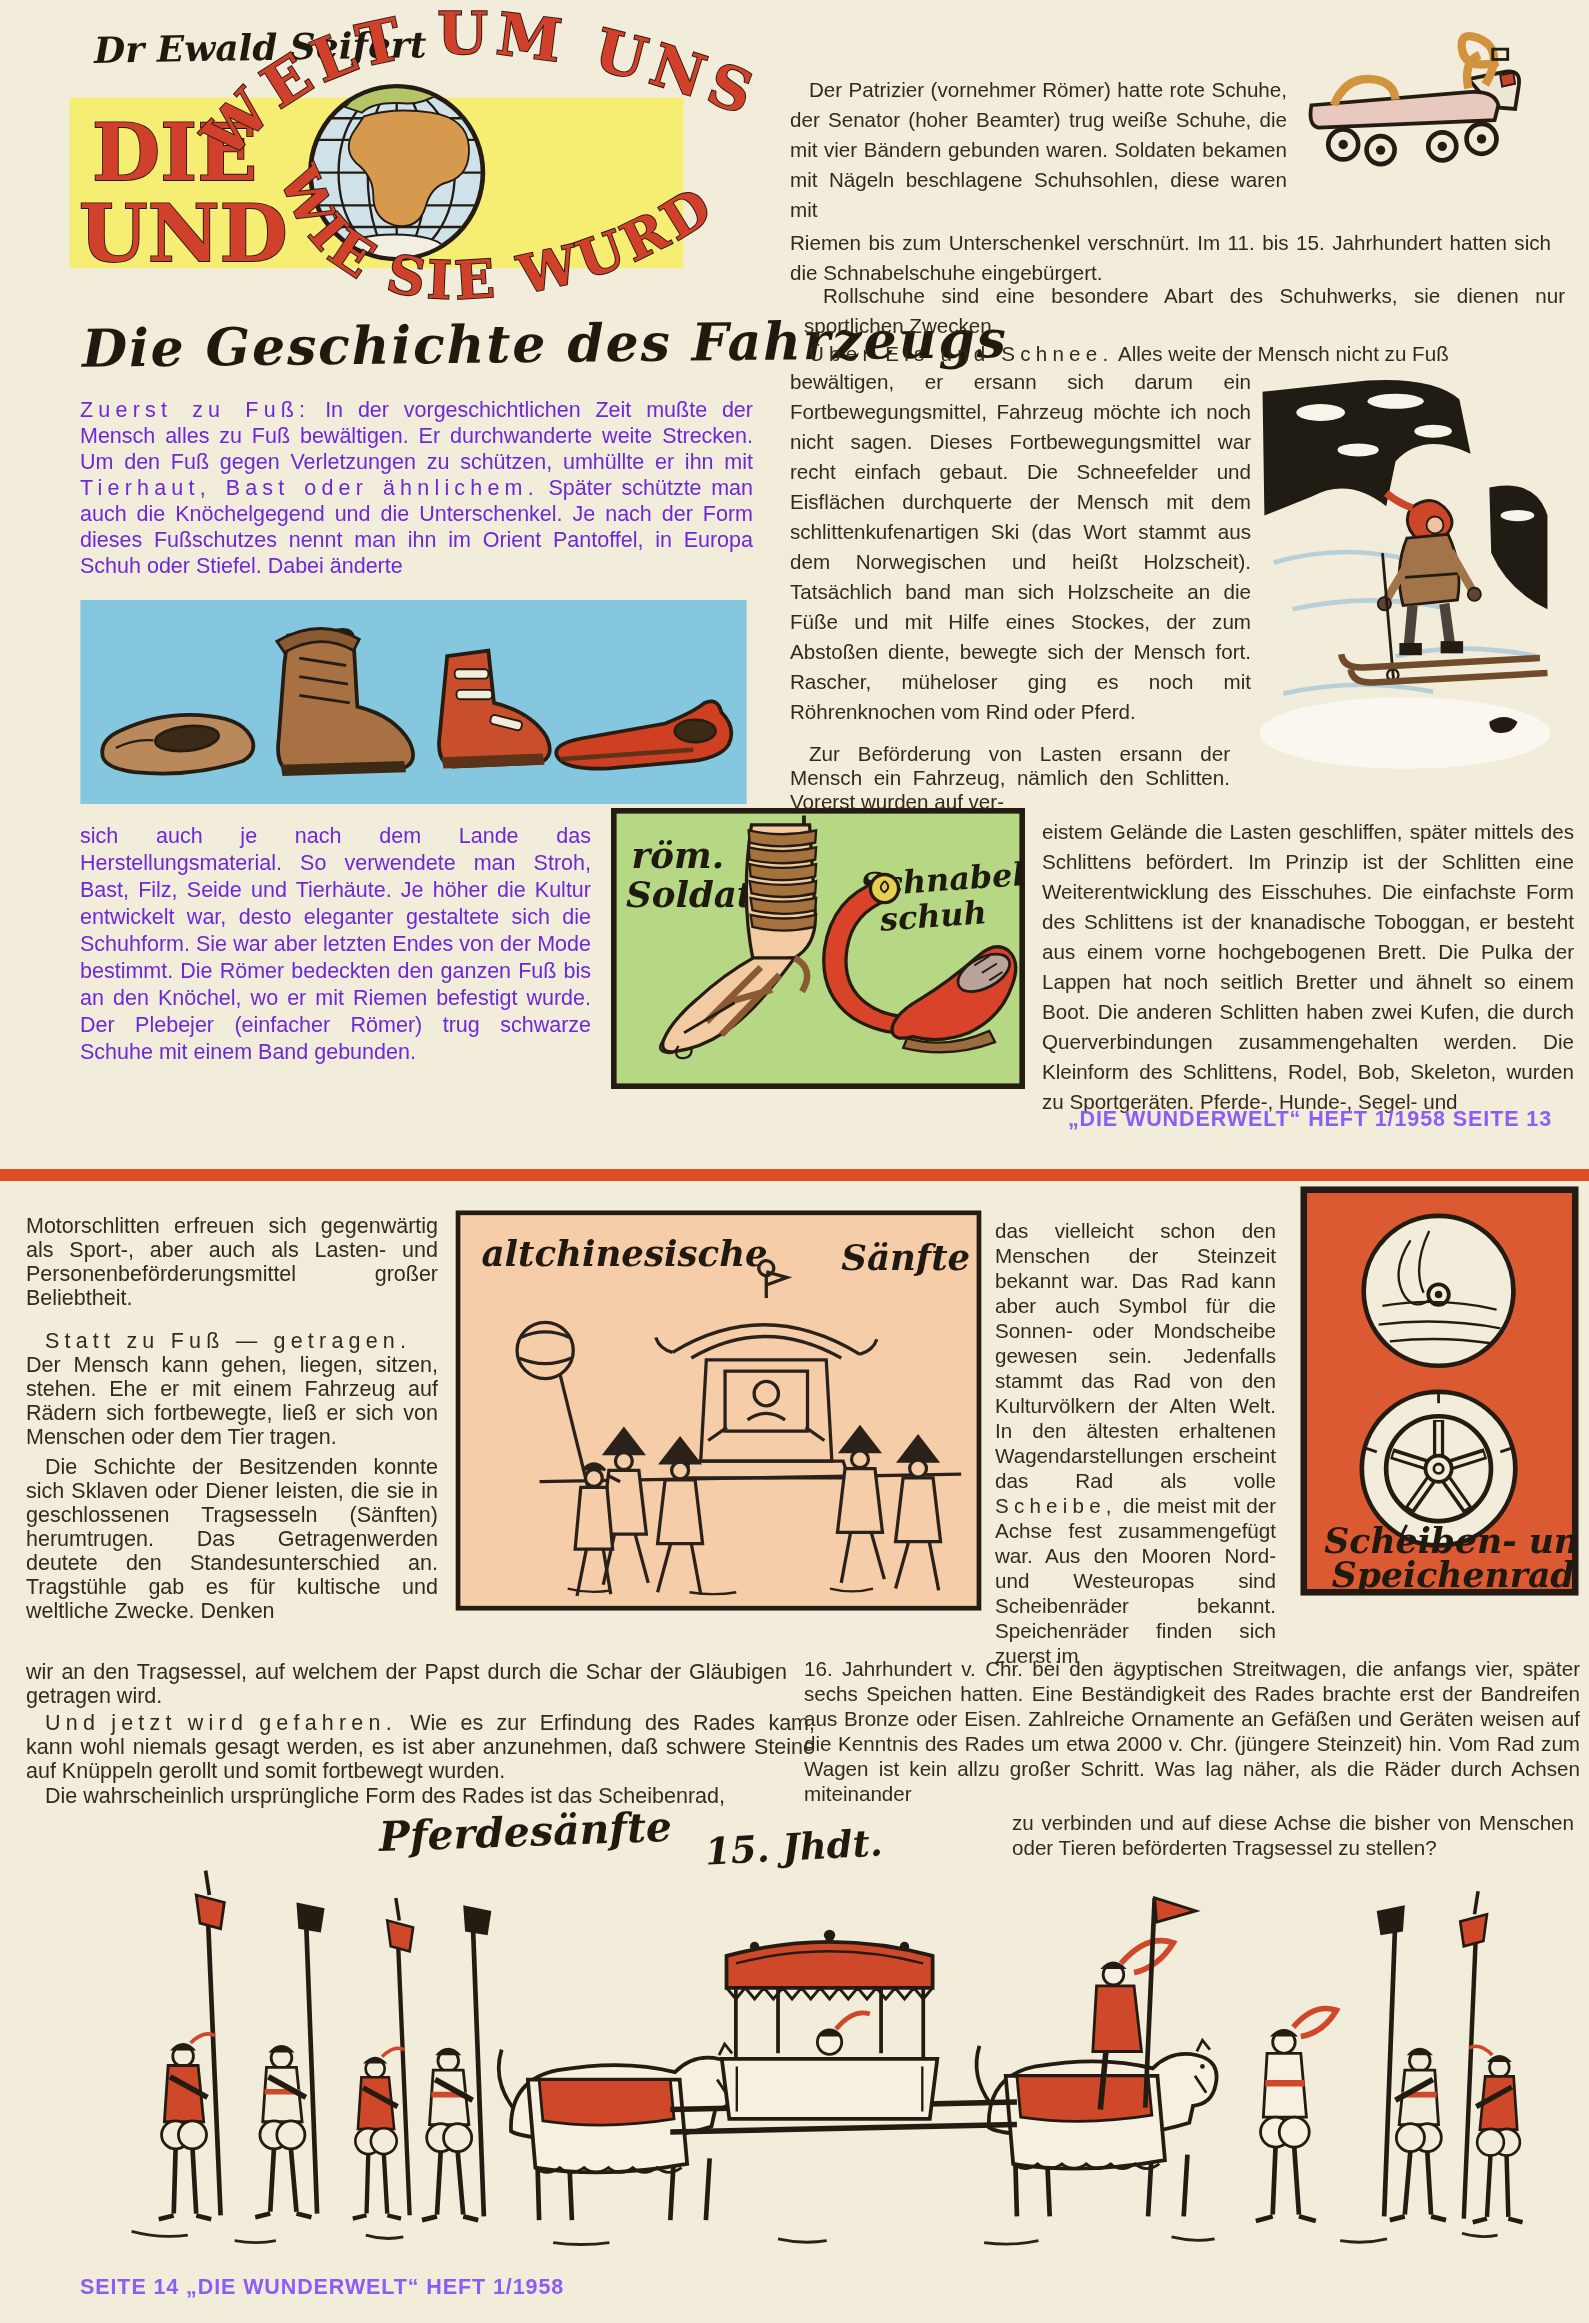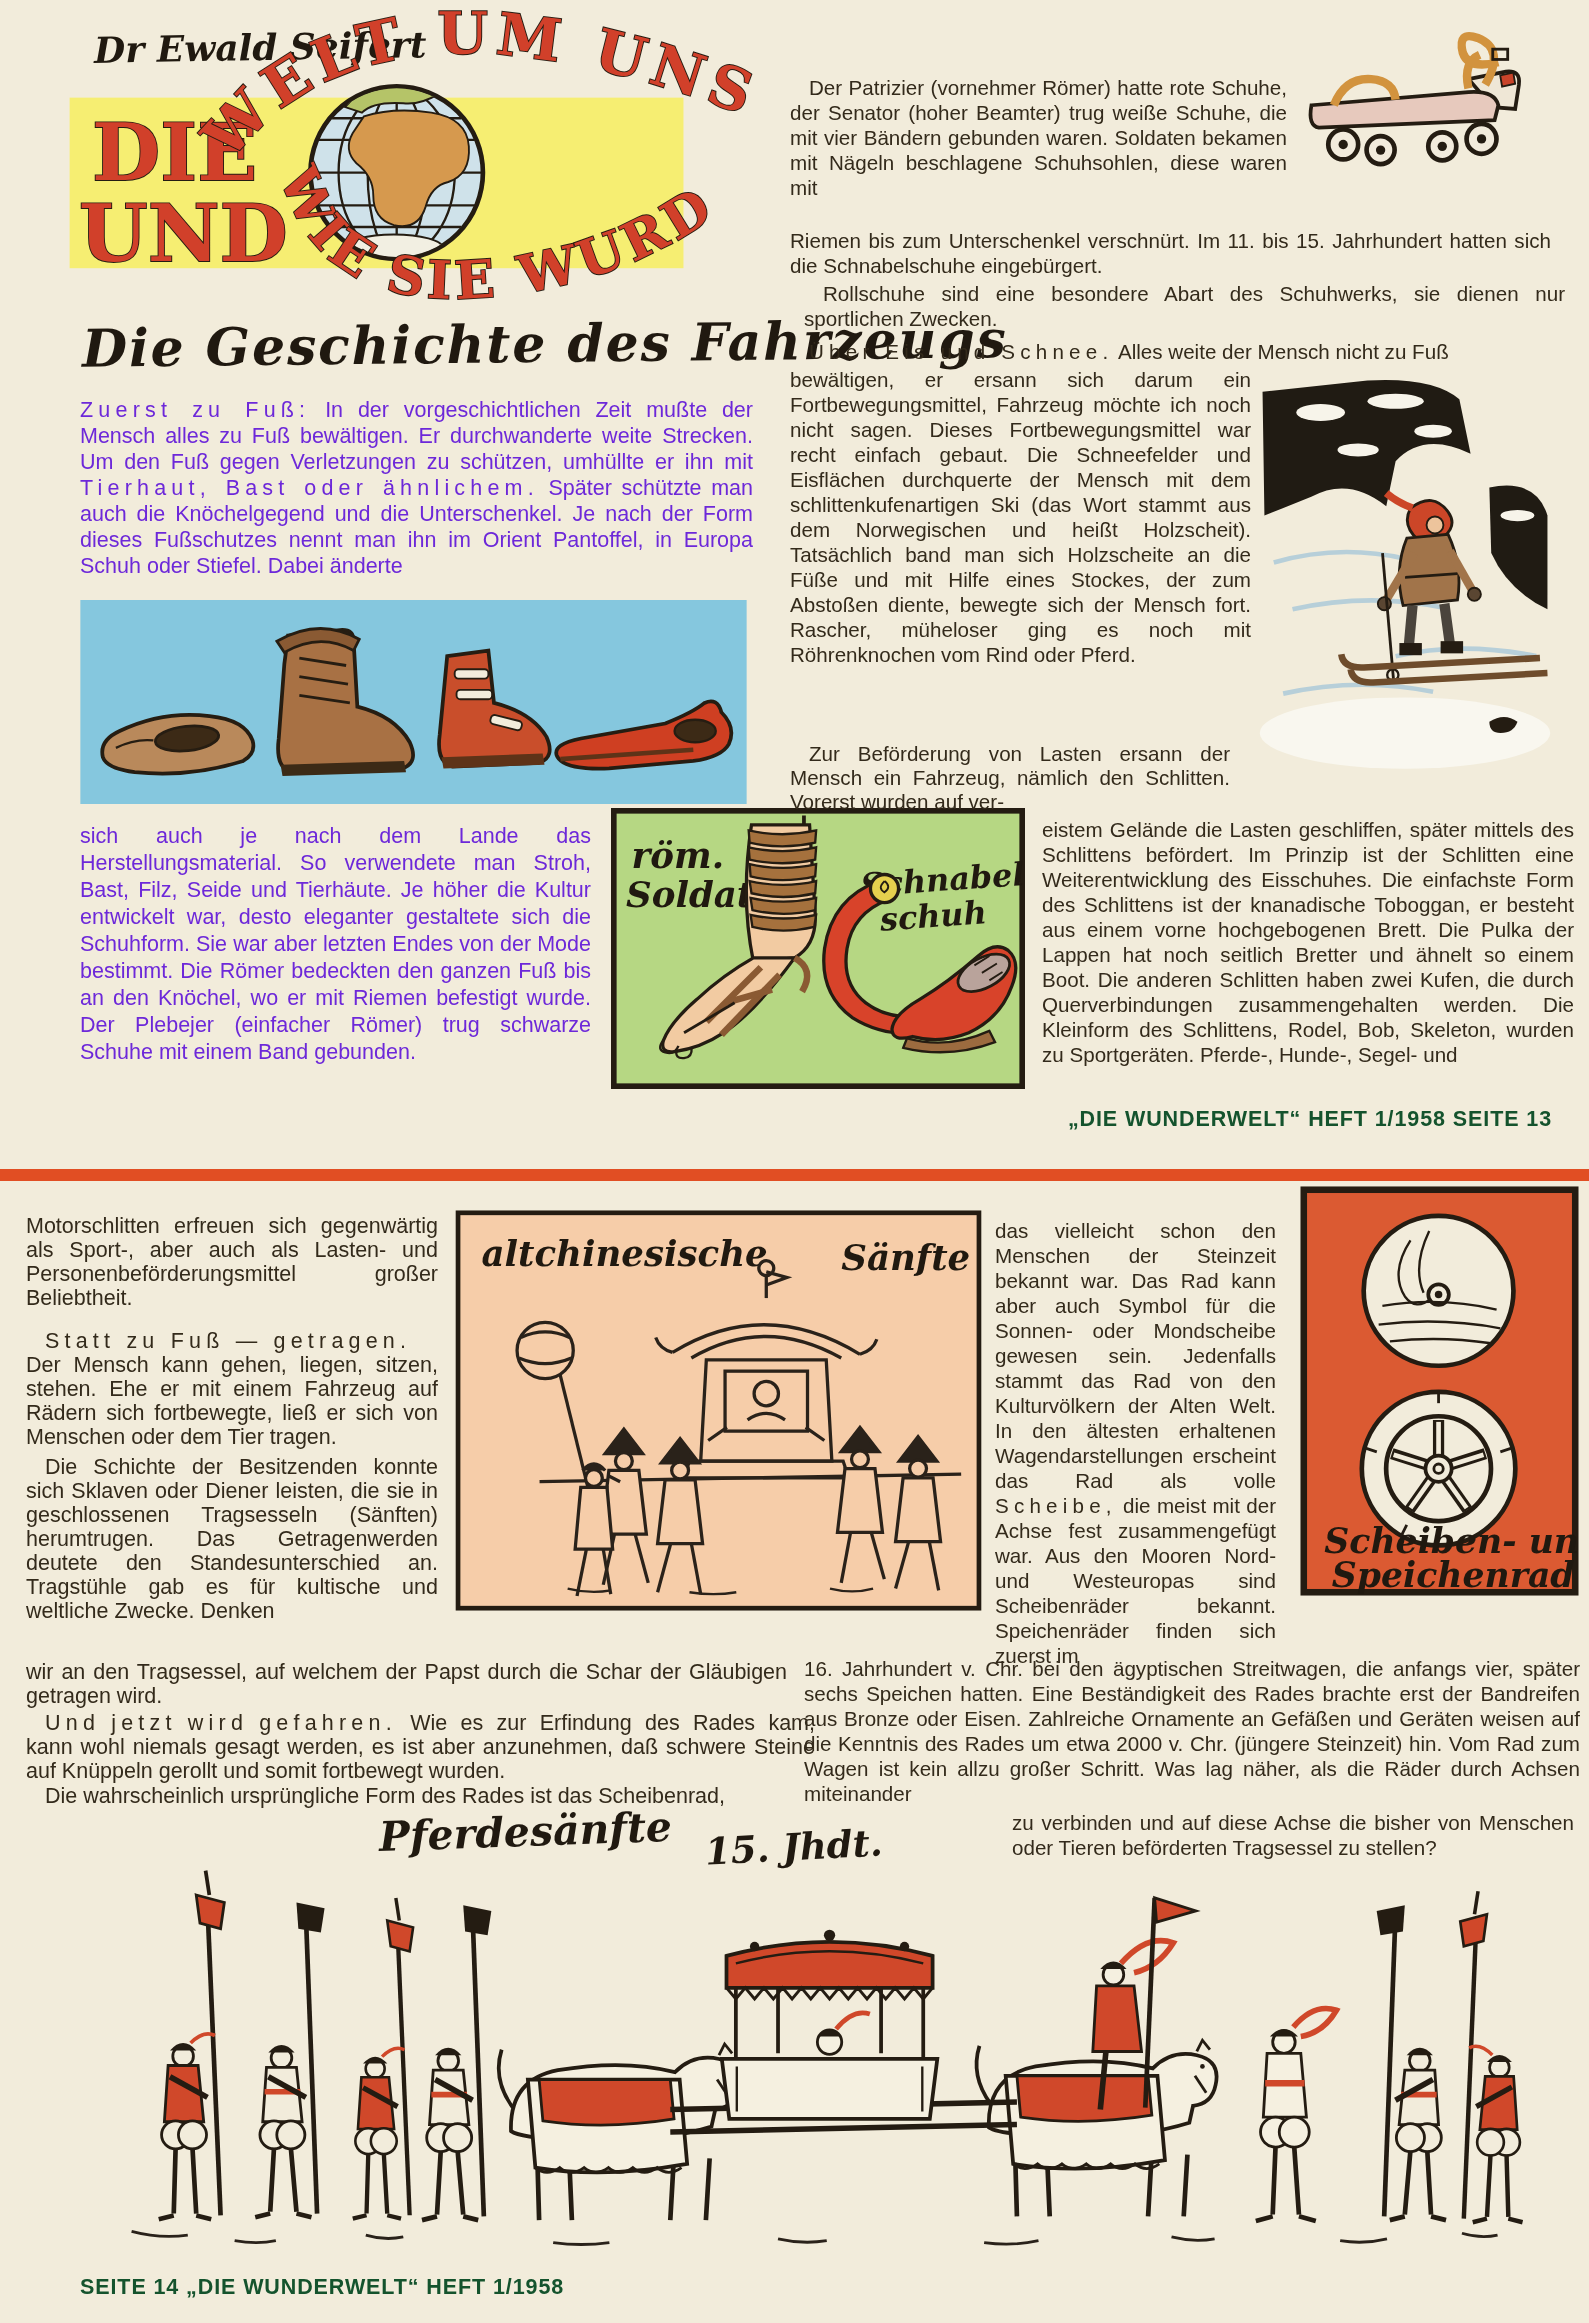--- a/index.html
+++ b/index.html
@@ -1,25 +1,25 @@
 <!DOCTYPE html>
 <html lang="de" style="font-size:15px"><head>
 <meta charset="utf-8">
 <style>
   html,body{margin:0;padding:0;background:#6b675f;}
   #page{position:relative;width:1589px;height:2324px;background:#f2ecdb;overflow:hidden;
         font-family:"Liberation Sans",sans-serif;color:#2f2718;}
   .abs{position:absolute;}
   .bt{font-size:21.5px;line-height:26px;text-align:justify;color:#6d28d9;}
   .lc14{font-size:21.5px;line-height:24px;text-align:justify;color:#332a1b;}
-  .rc{font-size:20.6px;line-height:25px;text-align:justify;color:#332a1b;}
+  .rc{font-size:20.6px;line-height:30px;text-align:justify;color:#332a1b;}
   .ind{text-indent:19px;}
   .sp{letter-spacing:5.2px;}
   .script{font-family:"DejaVu Serif",serif;font-style:italic;font-weight:bold;color:#201910;}
-  .ftr{font-weight:bold;font-size:21.5px;letter-spacing:0.9px;color:#14532d;}
+  .ftr{font-weight:bold;font-size:21.5px;letter-spacing:0.9px;color:#8b5cf6;}
   .divider{background:#e14e23;}
   svg text.red-serif{font-family:"DejaVu Serif",serif;font-weight:bold;fill:#d1402a;
     stroke:#241c12;stroke-width:2px;paint-order:stroke;}
   svg text.svgscript{font-family:"DejaVu Serif",serif;font-style:italic;font-weight:bold;fill:#201910;}
 </style>
 </head>
 <body>
 
 <div id="page">
 

